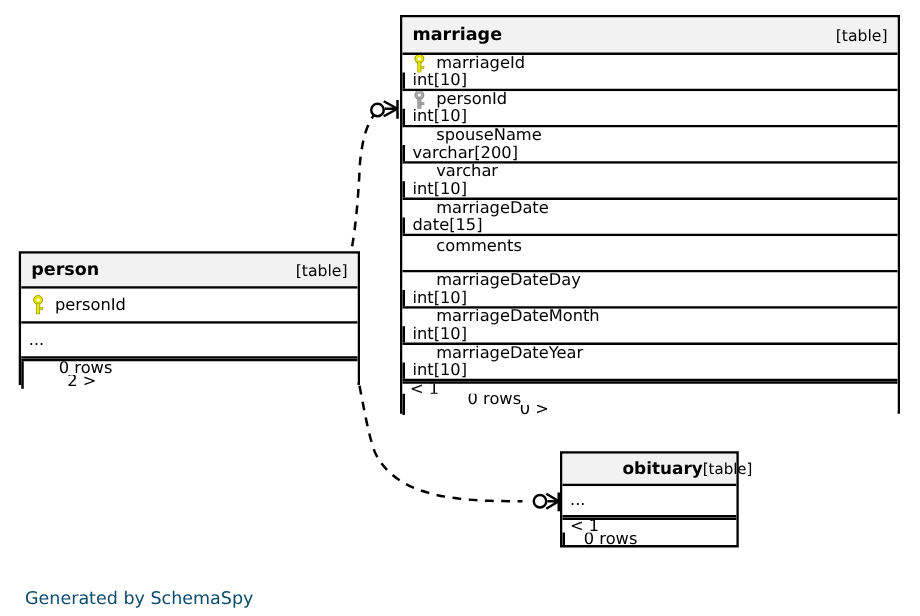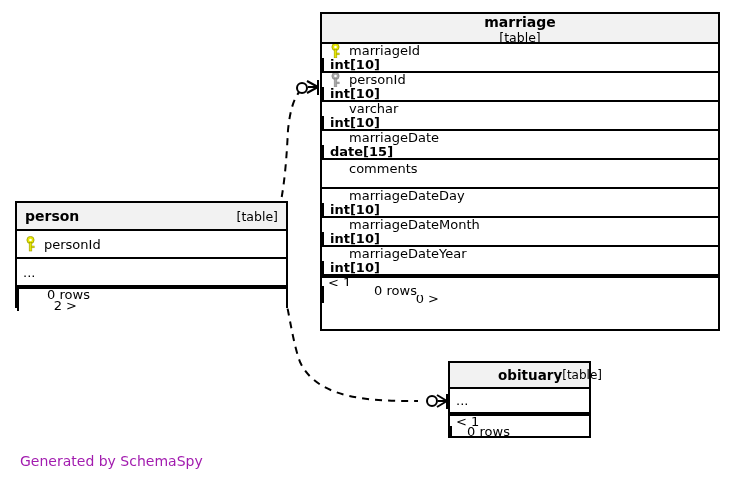--- a/index.html
+++ b/index.html
@@ -123,24 +123,24 @@
     white-space: nowrap;
   }
   .foot-cell.mid { border-left: 2px solid #000000; justify-content: center; }
   .foot-cell.right { border-left: 2px solid #000000; justify-content: flex-end; }
   .foot-cell.left { justify-content: flex-start; }
 
   
   #node-marriage {
     left: 320px; top: 12px; width: 400px; height: 319px;
   }
-  #node-marriage .tbl-header { height: 30px; flex-direction: column; }
+  #node-marriage .tbl-header { height: 30px; }
   #node-marriage .tbl-row { height: 29px; flex-direction: column; }
   #node-marriage .col-name { width: 225px; }
-  #node-marriage .col-type { width: 181px; font-weight: bold; }
+  #node-marriage .col-type { width: 181px; }
   #node-marriage .tbl-footer { height: 27px; }
   #node-marriage .foot-cell.left { width: 128px; }
   #node-marriage .foot-cell.mid { width: 145px; }
   #node-marriage .foot-cell.right { width: 123px; }
 
   #node-person {
     left: 15px; top: 201px; width: 273px; height: 107px;
   }
   #node-person .tbl-header { height: 28px; }
   #node-person .tbl-row { height: 28px; }
@@ -159,23 +159,23 @@
   #node-obituary .tbl-name { font-size: 13.5px; margin-left: 40px; }
   #node-obituary .tbl-tag { font-size: 12px; }
   #node-obituary .foot-cell.left { width: 47px; }
   #node-obituary .foot-cell.mid { width: 75px; }
   #node-obituary .foot-cell.right { width: 17px; }
 
   
   #caption {
     position: absolute;
     left: 20px;
-    top: 453px;
+    top: 471px;
     font-size: 14px;
-    color: #a21caf;
+    color: #0c4a6e;
     white-space: nowrap;
   }
 </style>
 </head>
 <body>
 
 <div id="diagram">
 
   <svg id="edges" viewBox="0 0 736 493" width="736" height="493">
 
@@ -234,20 +234,27 @@
             <circle cx="6.5" cy="4" r="1.3" fill="#ffffff"></circle>
             <rect x="5.2" y="6.5" width="2.6" height="8.5" fill="#a8a8a8" stroke="#8a8a8a" stroke-width="0.6"></rect>
             <rect x="7.8" y="10" width="2.4" height="1.8" fill="#a8a8a8" stroke="#8a8a8a" stroke-width="0.5"></rect>
           </svg>
         </span>
         <span>personId</span>
       </div>
       <div class="col-type">int[10]</div>
     </div>
 
+    <div class="tbl-row">
+      <div class="col-name">
+        <span class="key-icon"></span>
+        <span>spouseName</span>
+      </div>
+      <div class="col-type">varchar[200]</div>
+    </div>
 
     <div class="tbl-row">
       <div class="col-name">
         <span class="key-icon"></span>
         <span>varchar</span>
       </div>
       <div class="col-type">int[10]</div>
     </div>
 
     <div class="tbl-row">

